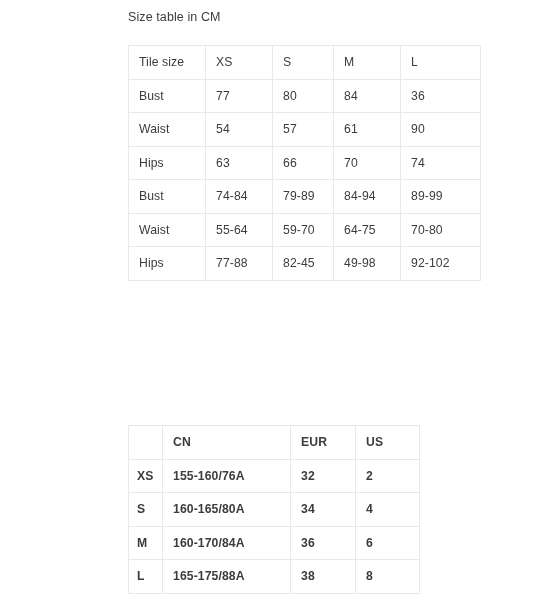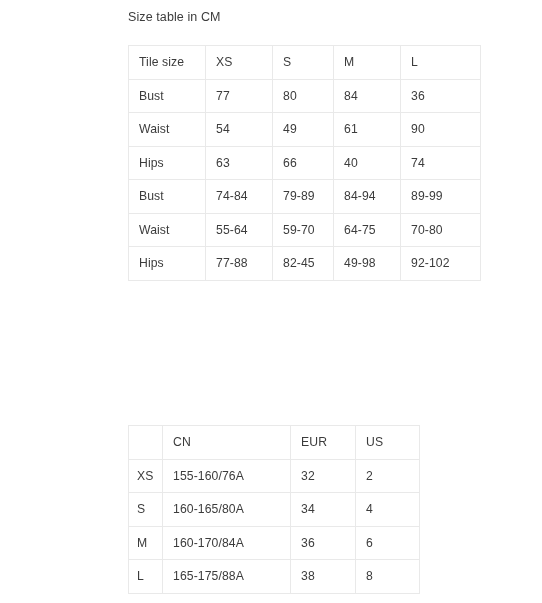--- a/index.html
+++ b/index.html
@@ -69,20 +69,21 @@
   #table-cm td.conversion {
     height: 34px;
   }
 
   
   #table-intl {
     position: absolute;
     left: 128px;
     top: 425px;
     width: 291px;
+    font-weight: bold;
   }
   #table-intl col.d0 { width: 34px; }
   #table-intl col.d1 { width: 128px; }
   #table-intl col.d2 { width: 65px; }
   #table-intl col.d3 { width: 64px; }
 
   #table-intl td {
     height: 32.5px;
   }
   #table-intl td.narrow {
@@ -115,29 +116,29 @@
       <tr>
         <td>Bust</td>
         <td>77</td>
         <td>80</td>
         <td>84</td>
         <td>36</td>
       </tr>
       <tr>
         <td>Waist</td>
         <td>54</td>
-        <td>49</td>
+        <td>57</td>
         <td>61</td>
         <td>90</td>
       </tr>
       <tr>
         <td>Hips</td>
         <td>63</td>
         <td>66</td>
-        <td>40</td>
+        <td>70</td>
         <td>74</td>
       </tr>
       <tr>
         <td>Bust</td>
         <td>74-84</td>
         <td>79-89</td>
         <td>84-94</td>
         <td>89-99</td>
       </tr>
       <tr>

